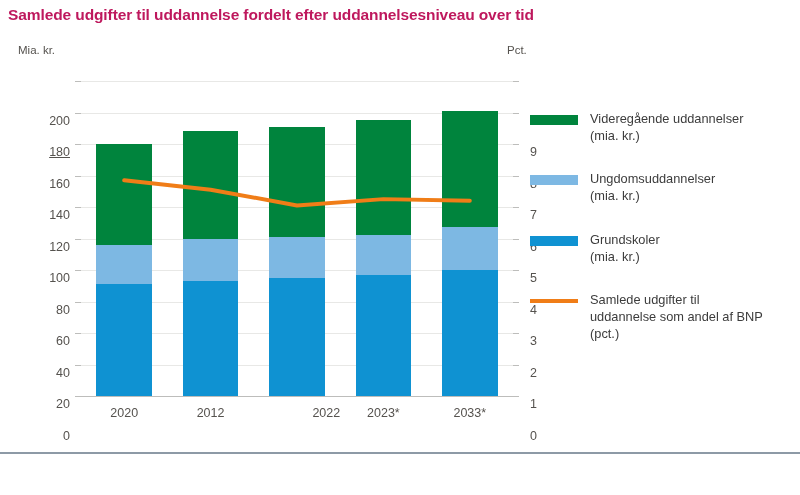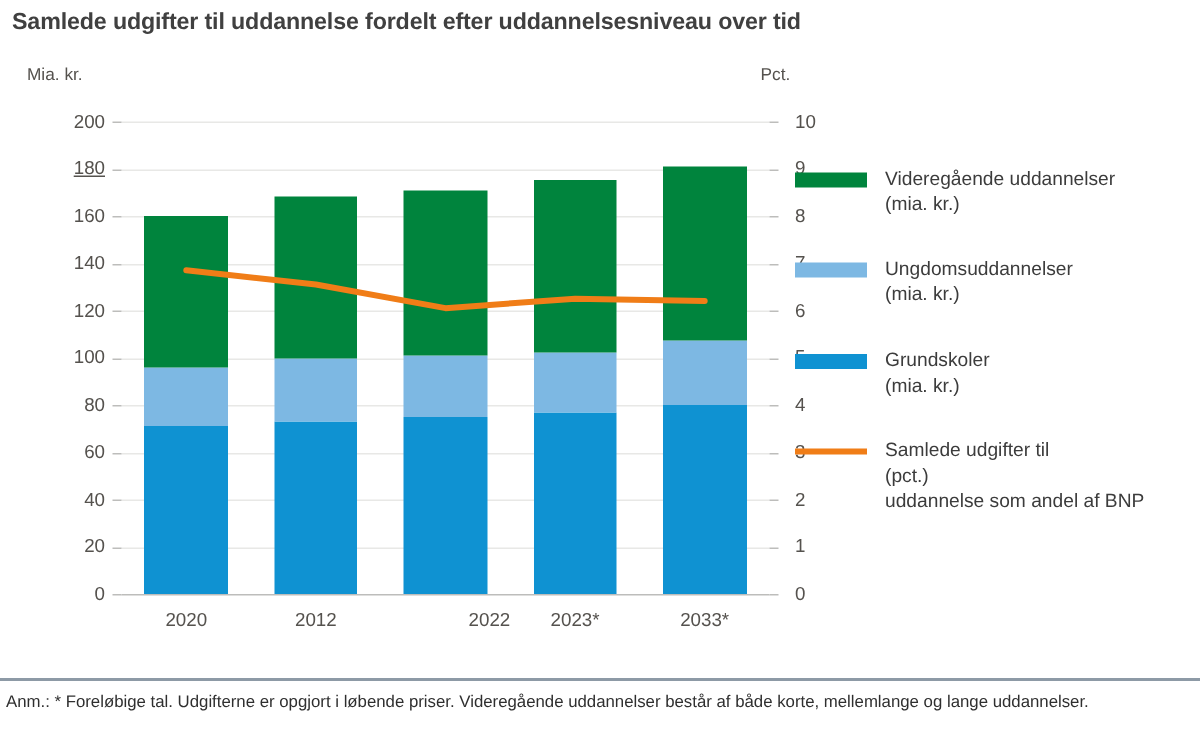--- a/index.html
+++ b/index.html
@@ -22,21 +22,21 @@
   }
 
   
   .chart-title {
     position: absolute;
     left: 8px;
     top: 6px;
     width: 780px;
     font-size: 15.5px;
     font-weight: bold;
-    color: #404040;
+    color: #be185d;
     letter-spacing: -0.1px;
     white-space: nowrap;
   }
 
   
   .axis-caption {
     position: absolute;
     font-size: 11.5px;
     color: #55524e;
   }
@@ -73,20 +73,21 @@
   .tick.left  { left: -6px; }
   .tick.right { right: -6px; }
 
   
   .ylab {
     position: absolute;
     font-size: 12.5px;
     color: #55524e;
     line-height: 1;
     white-space: nowrap;
+    margin-top: 40px;
   }
   .ylab.left {
     right: 100%;
     margin-right: 11px;
     text-align: right;
   }
   .ylab.right {
     left: 100%;
     margin-left: 17px;
     text-align: left;
@@ -266,19 +267,18 @@
       <div class="xlab" style="left: 345.6px; width: 86.4px;">2033*</div>
       <svg class="line-layer" viewBox="0 0 432 315" width="432" height="315">
         <polyline points="43.2,99.22500000000002 129.60000000000002,108.675 216,124.42500000000001 302.40000000000003,118.125 388.8,119.7" fill="none" stroke="#f07d17" stroke-width="4" stroke-linecap="round" stroke-linejoin="round"></polyline>
       </svg>
     </div>
 
   <div class="legend" id="legend">
       <div class="legend-item"><span class="legend-swatch block" style="background: rgb(0, 132, 61);"></span><span class="legend-text"><span>Videregående uddannelser</span><span>(mia. kr.)</span></span></div>
       <div class="legend-item"><span class="legend-swatch block" style="background: rgb(125, 184, 227);"></span><span class="legend-text"><span>Ungdomsuddannelser</span><span>(mia. kr.)</span></span></div>
       <div class="legend-item"><span class="legend-swatch block" style="background: rgb(15, 146, 210);"></span><span class="legend-text"><span>Grundskoler</span><span>(mia. kr.)</span></span></div>
-      <div class="legend-item"><span class="legend-swatch line" style="background: rgb(240, 125, 23);"></span><span class="legend-text"><span>Samlede udgifter til</span><span>(pct.)</span><span>uddannelse som andel af BNP</span></span></div>
+      <div class="legend-item"><span class="legend-swatch line" style="background: rgb(240, 125, 23);"></span><span class="legend-text"><span>Samlede udgifter til</span><span>uddannelse som andel af BNP</span><span>(pct.)</span></span></div>
     </div>
 
   <div class="footnote-rule"></div>
-  <div class="footnote">Anm.: * Foreløbige tal. Udgifterne er opgjort i løbende priser. Videregående uddannelser består af både korte, mellemlange og lange uddannelser.</div>
 
 </div>
 
 </body></html>

